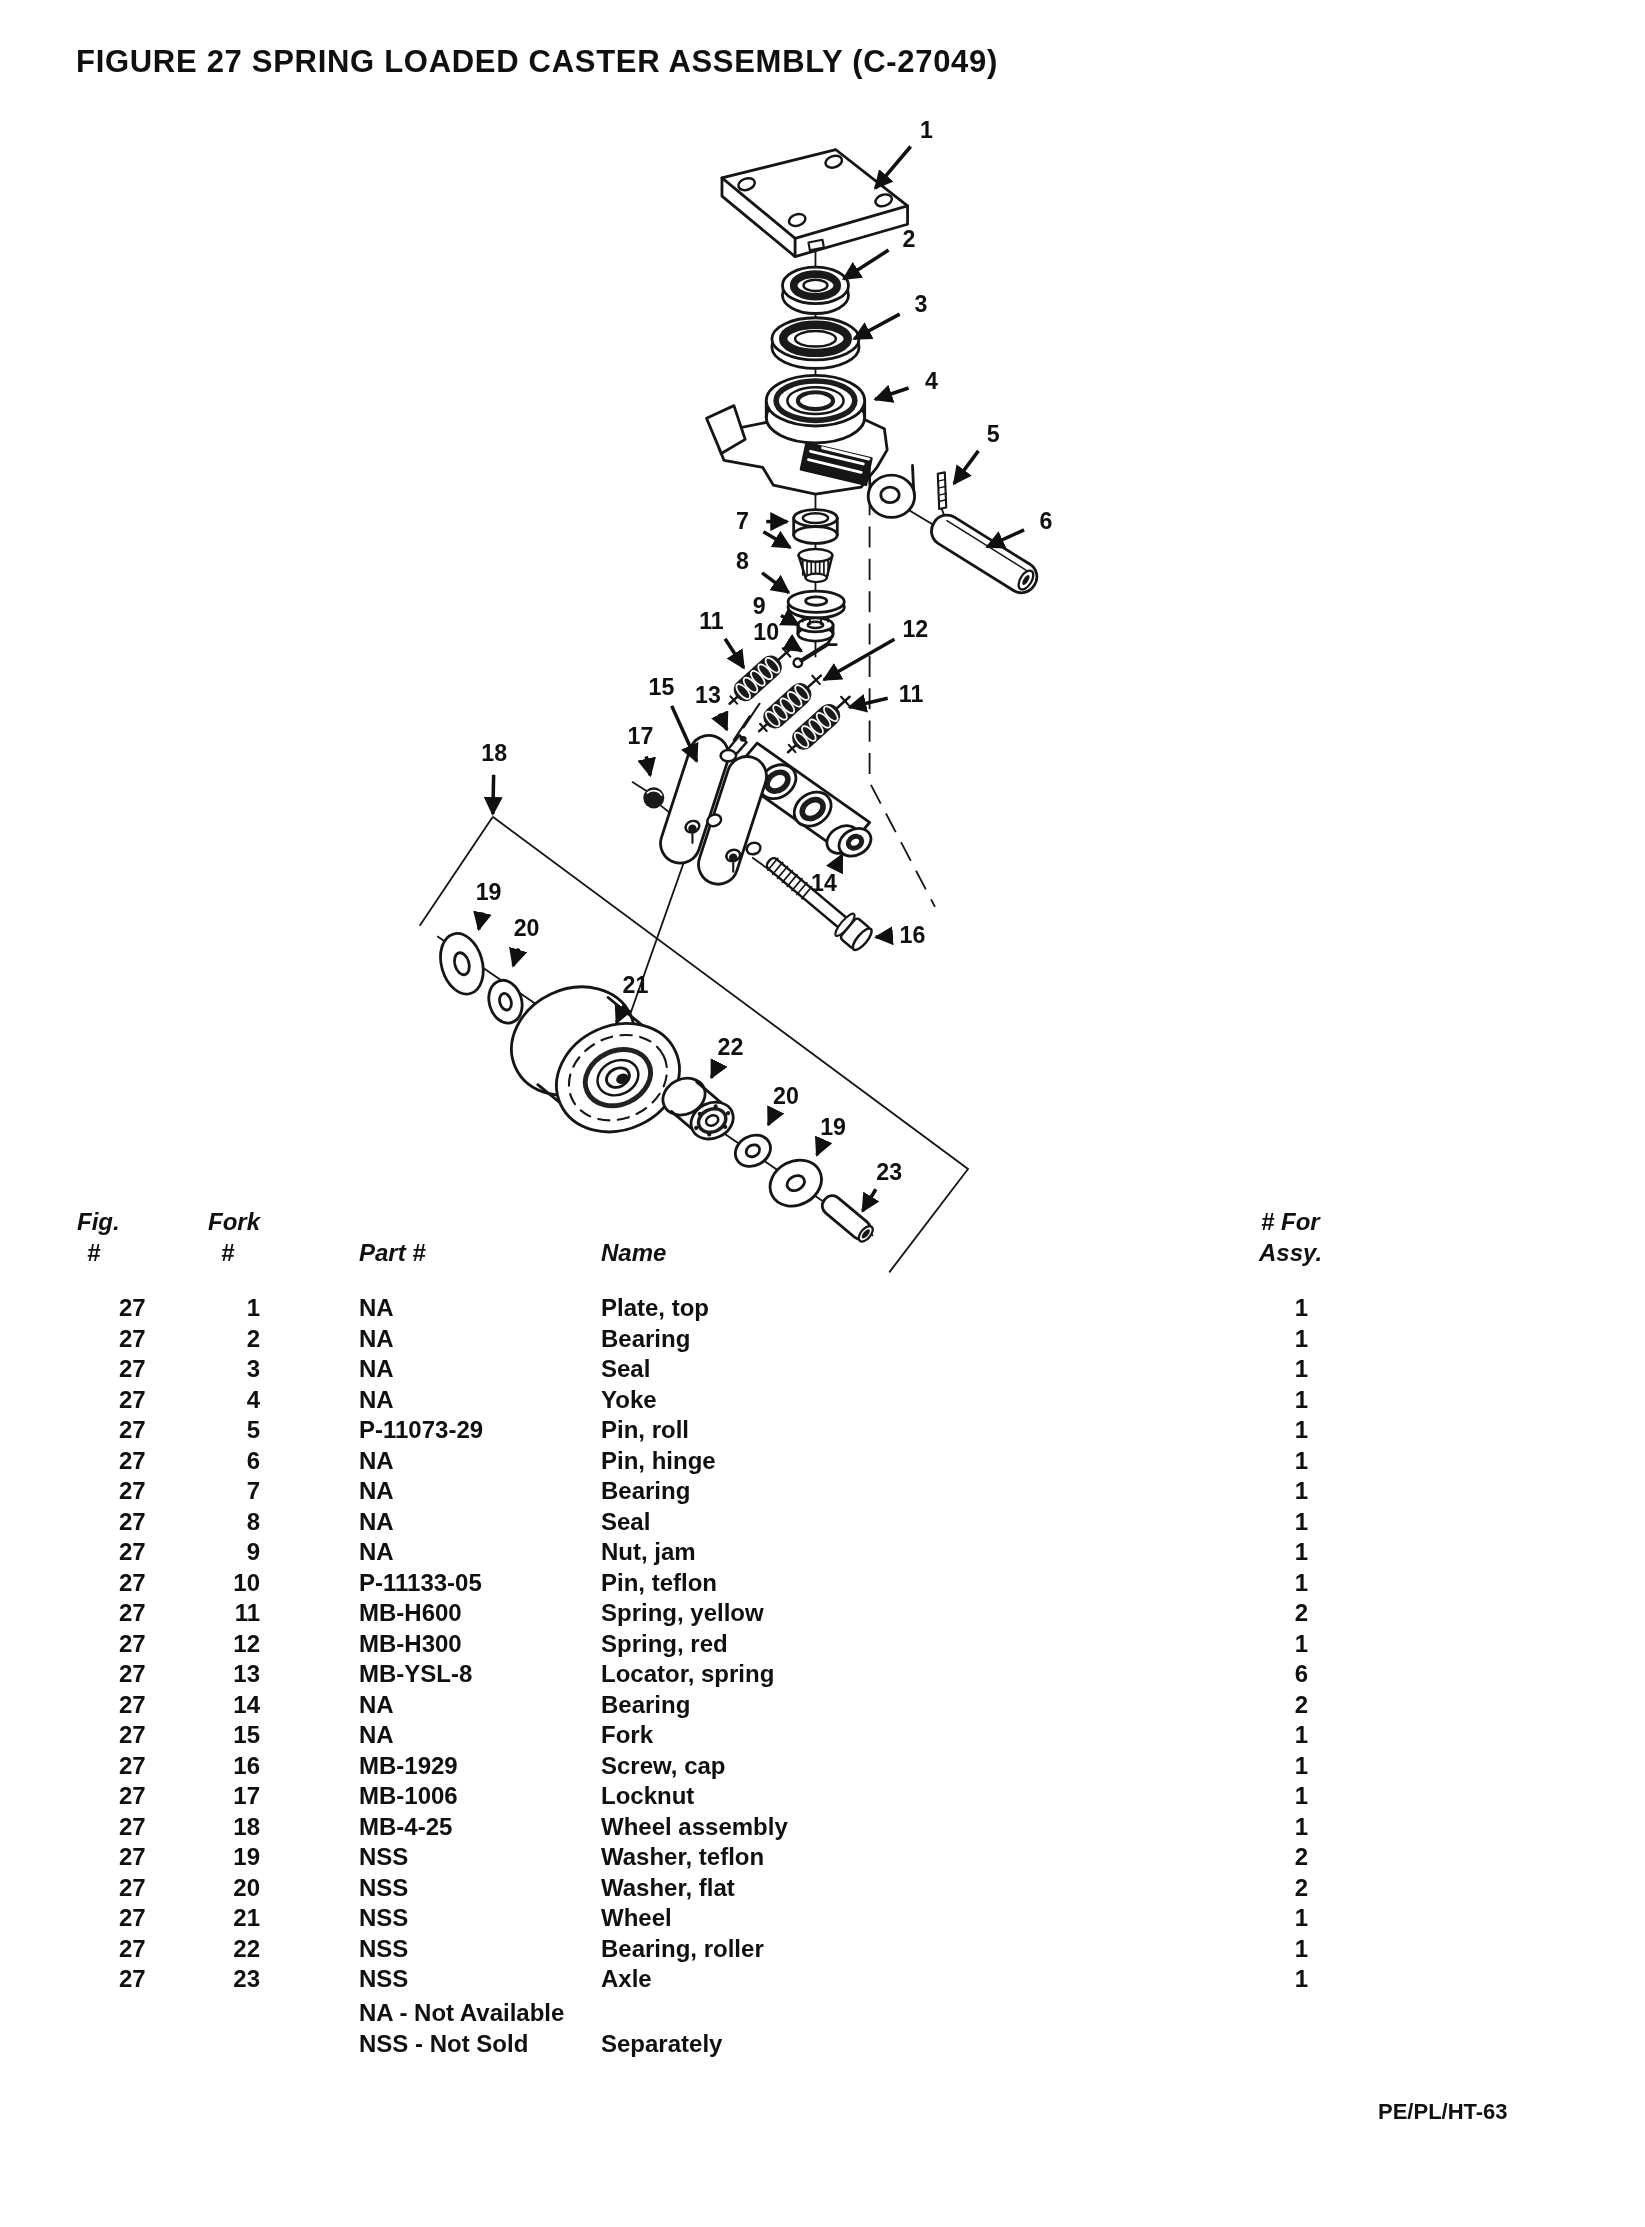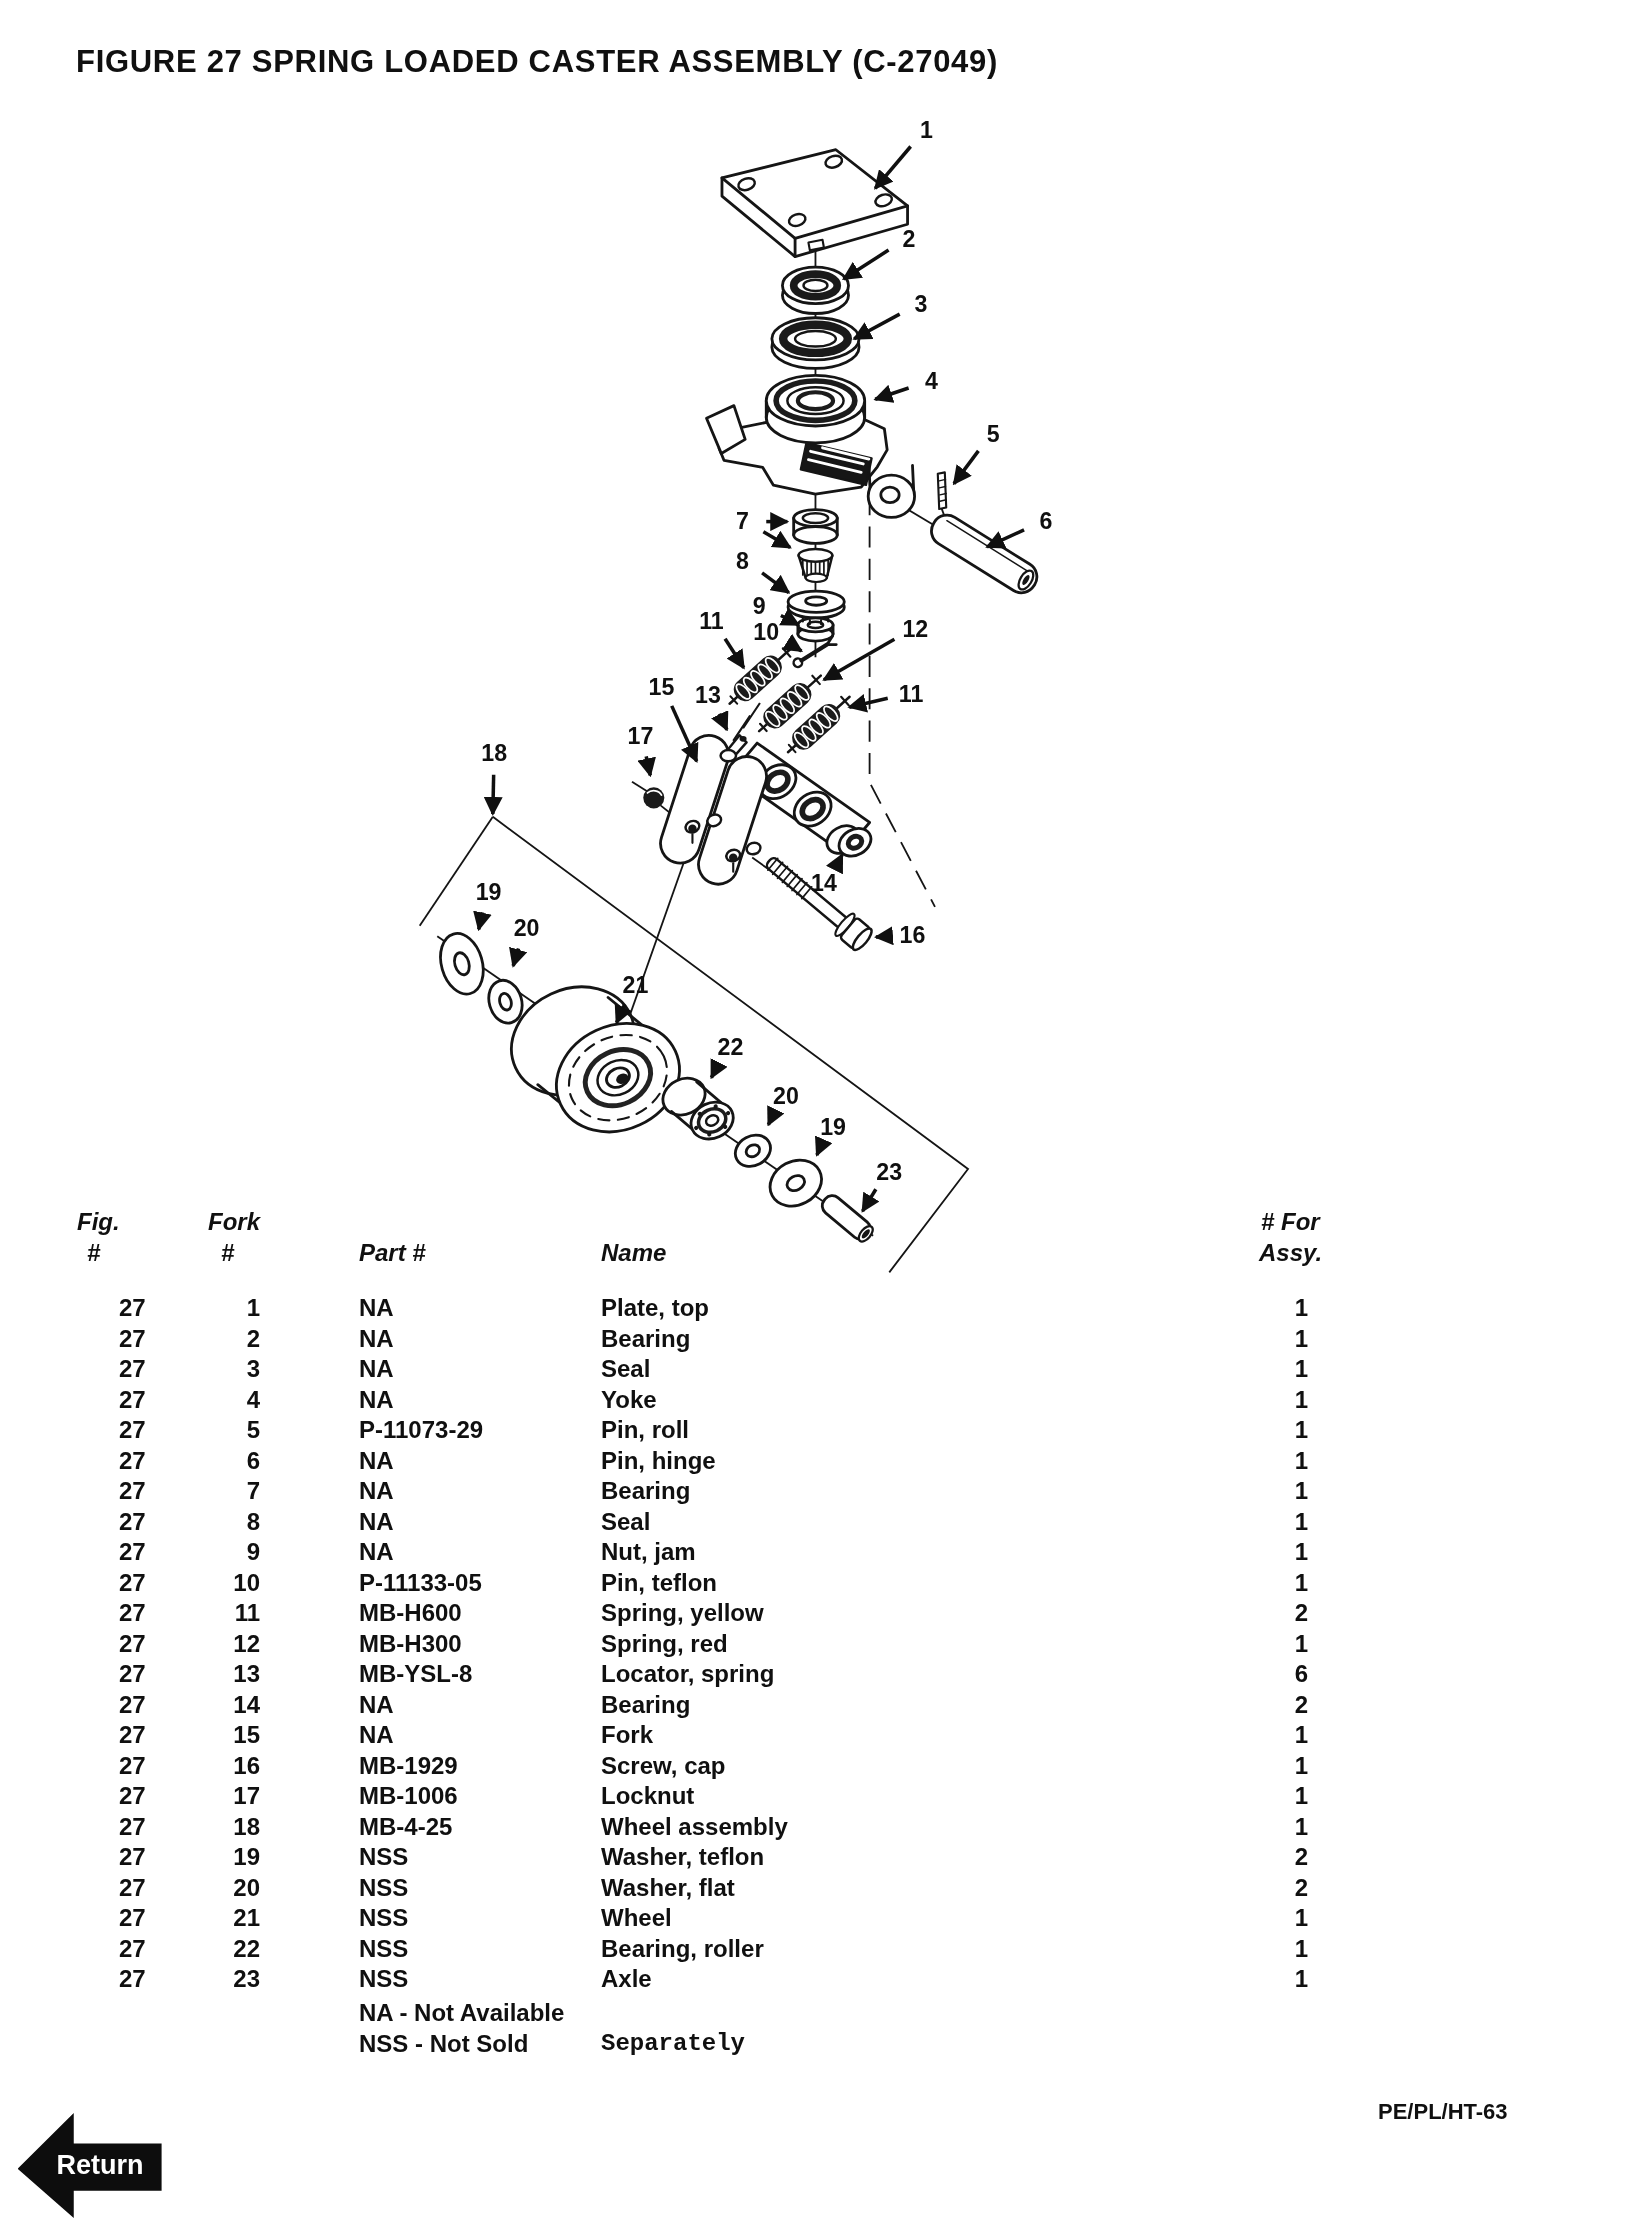--- a/index.html
+++ b/index.html
@@ -481,23 +481,19 @@
         <span class="cell c-fig">27</span>
         <span class="cell c-item">23</span>
         <span class="cell c-part">NSS</span>
         <span class="cell c-name">Axle</span>
         <span class="cell c-qty">1</span>
       </div>
     </div>
 
   <div class="abs note" style="left:359px;top:1999px;">NA - Not Available</div>
   <div class="abs note" style="left:359px;top:2030px;">NSS - Not Sold</div>
-  <div class="abs note" style="left:601px;top:2030px;font-family:Liberation Mono, monospace;">Separately</div>
+  <div class="abs note" style="left:601px;top:2030px;">Separately</div>
 
   <div class="abs pageref" style="left:1378px;top:2099px;">PE/PL/HT-63</div>
 
-  <div class="return-btn">
-    <div class="return-arrow"></div>
-    <span class="return-label">Return</span>
-  </div>
 
 </div>
 
 
 </body></html>

